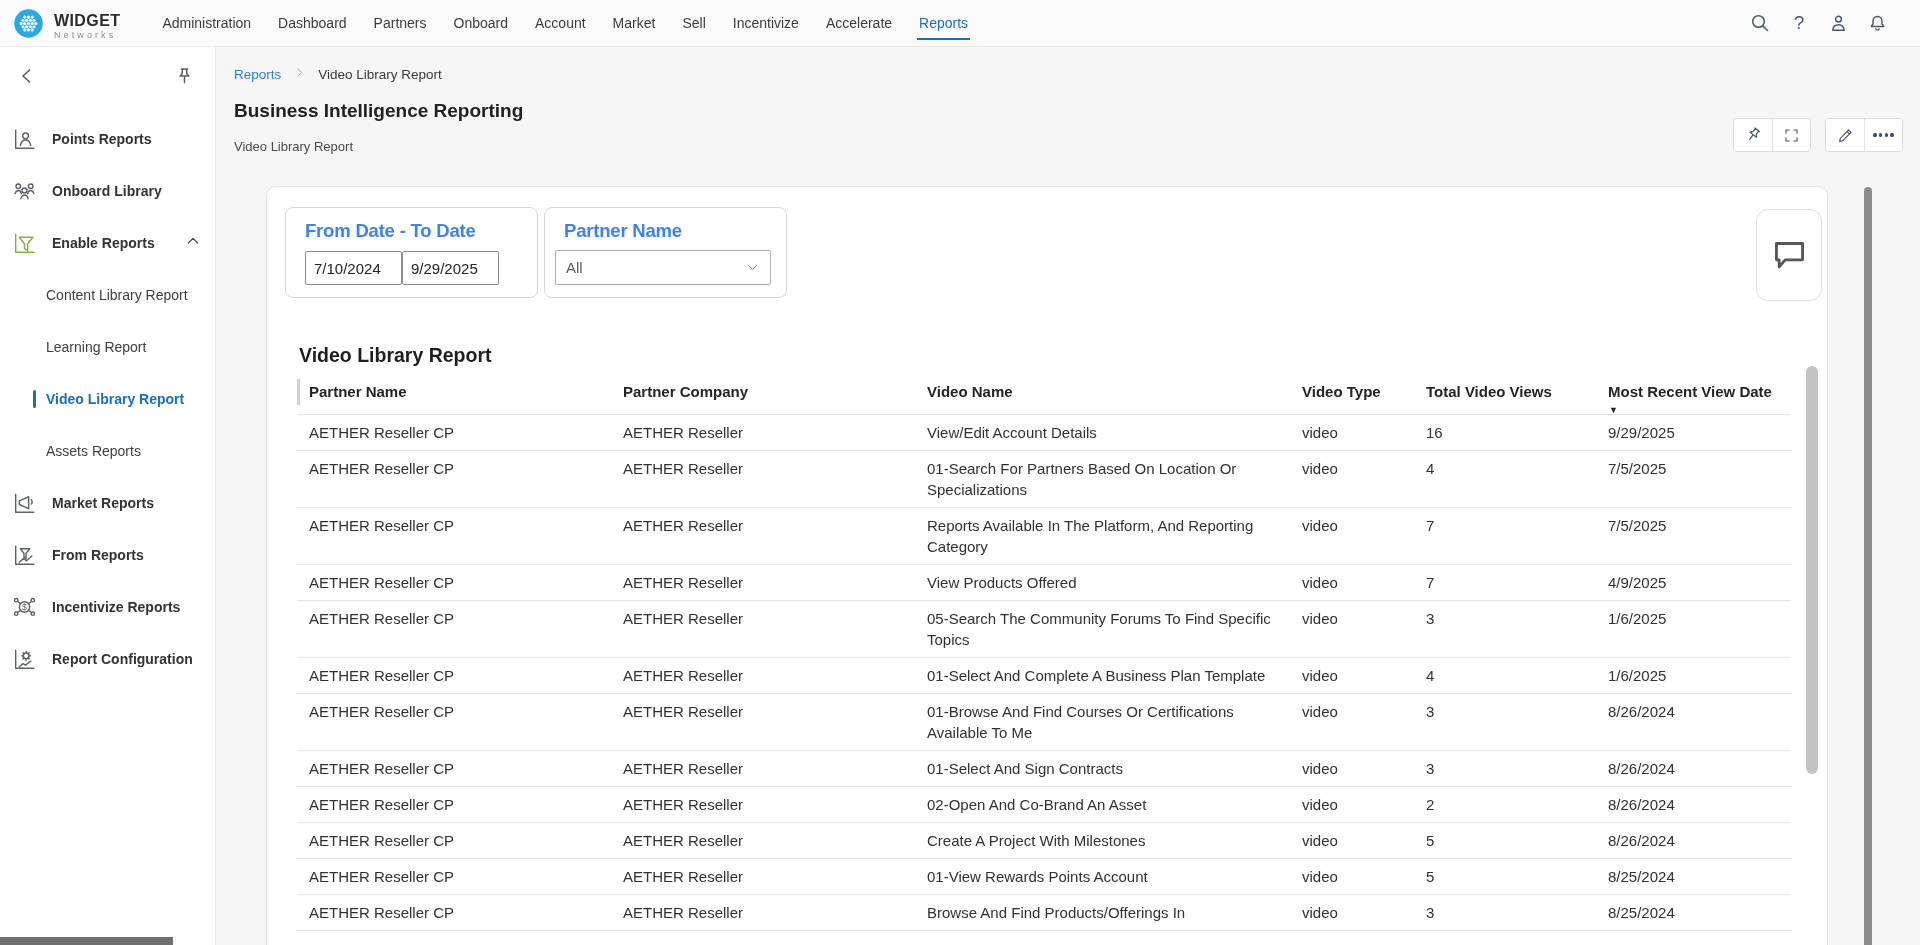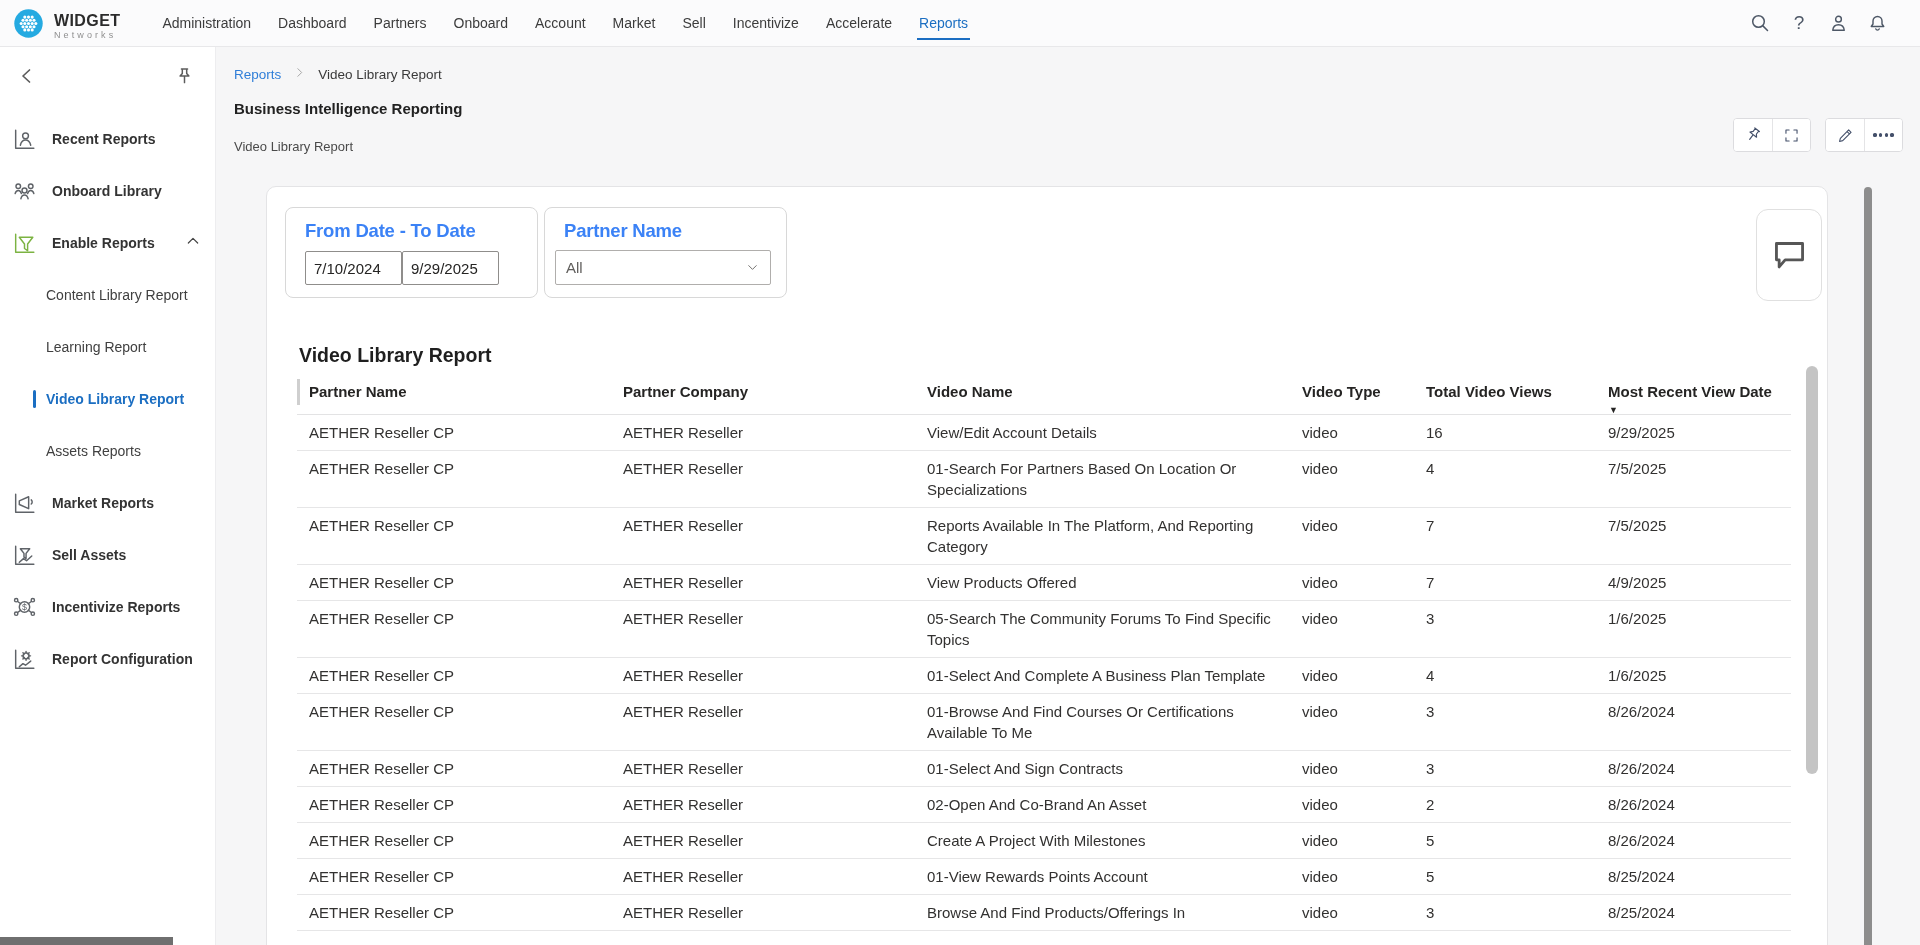--- a/index.html
+++ b/index.html
@@ -48,21 +48,21 @@
   .side-bottom-strip { position:absolute; left:0; bottom:0; width:173px; height:8px; background:#6f6f6f; }
 
   
   .main { position:absolute; left:217px; top:47px; right:0; bottom:0;
     background:#f6f6f7; overflow:hidden; }
   .breadcrumb { position:absolute; left:17px; top:19px; display:flex; align-items:center;
     gap:12px; font-size:13.5px; }
   .crumb-link { color:#2f7ed8; cursor:pointer; }
   .crumb-sep svg { stroke:#9a9a9a; fill:none; stroke-width:1.6; stroke-linecap:round; stroke-linejoin:round; }
   .crumb-current { color:#3a3a3a; }
-  .page-title { position:absolute; left:17px; top:53px; font-size:15px; font-weight:700; color:#222; }
+  .page-title { position:absolute; left:17px; top:53px; font-size:19px; font-weight:700; color:#222; }
   .page-subtitle { position:absolute; left:17px; top:92px; font-size:13px; color:#4a4a4a; }
 
   .actions { position:absolute; right:17px; top:71px; display:flex; gap:14px; }
   .btn-group { display:flex; background:#fff; border:1px solid #dcdcdf; border-radius:4px; overflow:hidden; }
   .tool-btn { width:38px; height:32px; display:flex; align-items:center; justify-content:center; cursor:pointer; background:#fff; }
   .tool-btn + .tool-btn { border-left:1px solid #e4e4e6; }
   .tool-btn svg { stroke:#44506a; fill:none; stroke-width:1.4; stroke-linecap:round; stroke-linejoin:round; }
   .dots { display:flex; gap:2.5px; }
   .dots i { width:3.2px; height:3.2px; border-radius:50%; background:#44506a; }
 
@@ -188,21 +188,21 @@
         </svg>
     </div>
   </div>
   <div class="side-list">
       <div class="side-item">
         <span class="side-icon"><svg viewBox="0 0 26 26">
             <path d="M4.5 4v17.5H22"></path>
             <circle cx="14" cy="9.5" r="2.8"></circle>
             <path d="M9 18.5c.8-3.4 2.8-5 5-5s4.2 1.6 5 5"></path>
           </svg></span>
-        <span class="side-label">Recent Reports</span>
+        <span class="side-label">Points Reports</span>
       </div>
       <div class="side-item">
         <span class="side-icon"><svg viewBox="0 0 26 26">
             <circle cx="7" cy="8" r="2.2"></circle>
             <circle cx="19" cy="8" r="2.2"></circle>
             <circle cx="13" cy="12" r="2.4"></circle>
             <path d="M4 15c.5-2 1.6-3 3-3s2.5 1 3 3"></path>
             <path d="M16 15c.5-2 1.6-3 3-3s2.5 1 3 3"></path>
             <path d="M9.5 20c.6-2.4 1.9-3.6 3.5-3.6s2.9 1.2 3.5 3.6"></path>
           </svg></span>
@@ -229,21 +229,21 @@
             <path d="M19.5 9.5c1.2 1 1.2 3 0 4"></path>
           </svg></span>
         <span class="side-label">Market Reports</span>
       </div>
       <div class="side-item">
         <span class="side-icon"><svg viewBox="0 0 26 26">
             <path d="M4.5 4v17.5H22"></path>
             <path d="M9 6.5h9L14.5 11v5l-2-1.5V11L9 6.5z"></path>
             <path d="M8 19.5l4-3.5 3 2 5-4.5"></path>
           </svg></span>
-        <span class="side-label">Sell Assets</span>
+        <span class="side-label">From Reports</span>
       </div>
       <div class="side-item">
         <span class="side-icon"><svg viewBox="0 0 26 26">
             <circle cx="13" cy="12.5" r="5"></circle>
             <text x="13" y="15.4" font-size="8.5" text-anchor="middle" fill="currentColor" stroke="none">$</text>
             <circle cx="5" cy="6" r="1.6"></circle>
             <circle cx="21" cy="6" r="1.6"></circle>
             <circle cx="5" cy="19" r="1.6"></circle>
             <circle cx="21" cy="19" r="1.6"></circle>
             <path d="M6.4 7.2l3 2.2M19.6 7.2l-3 2.2M6.4 17.8l3-2.2M19.6 17.8l-3-2.2"></path>

